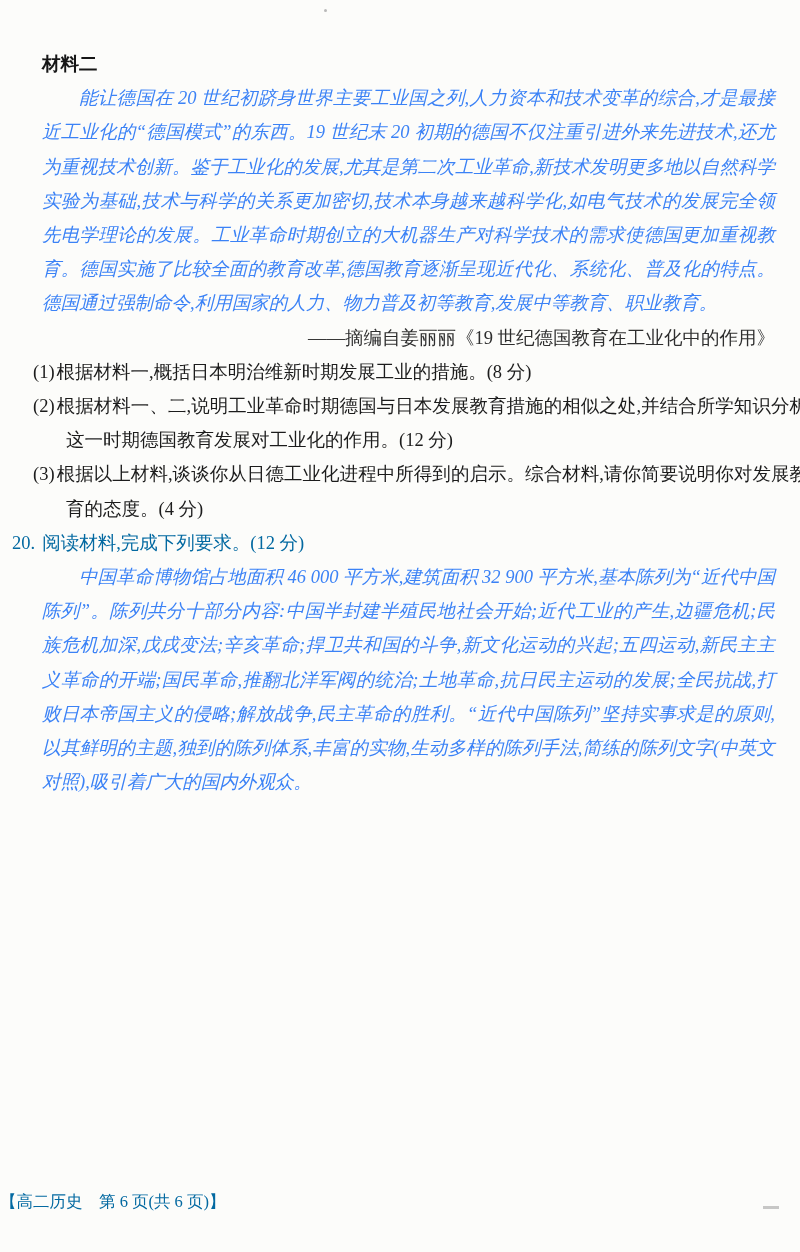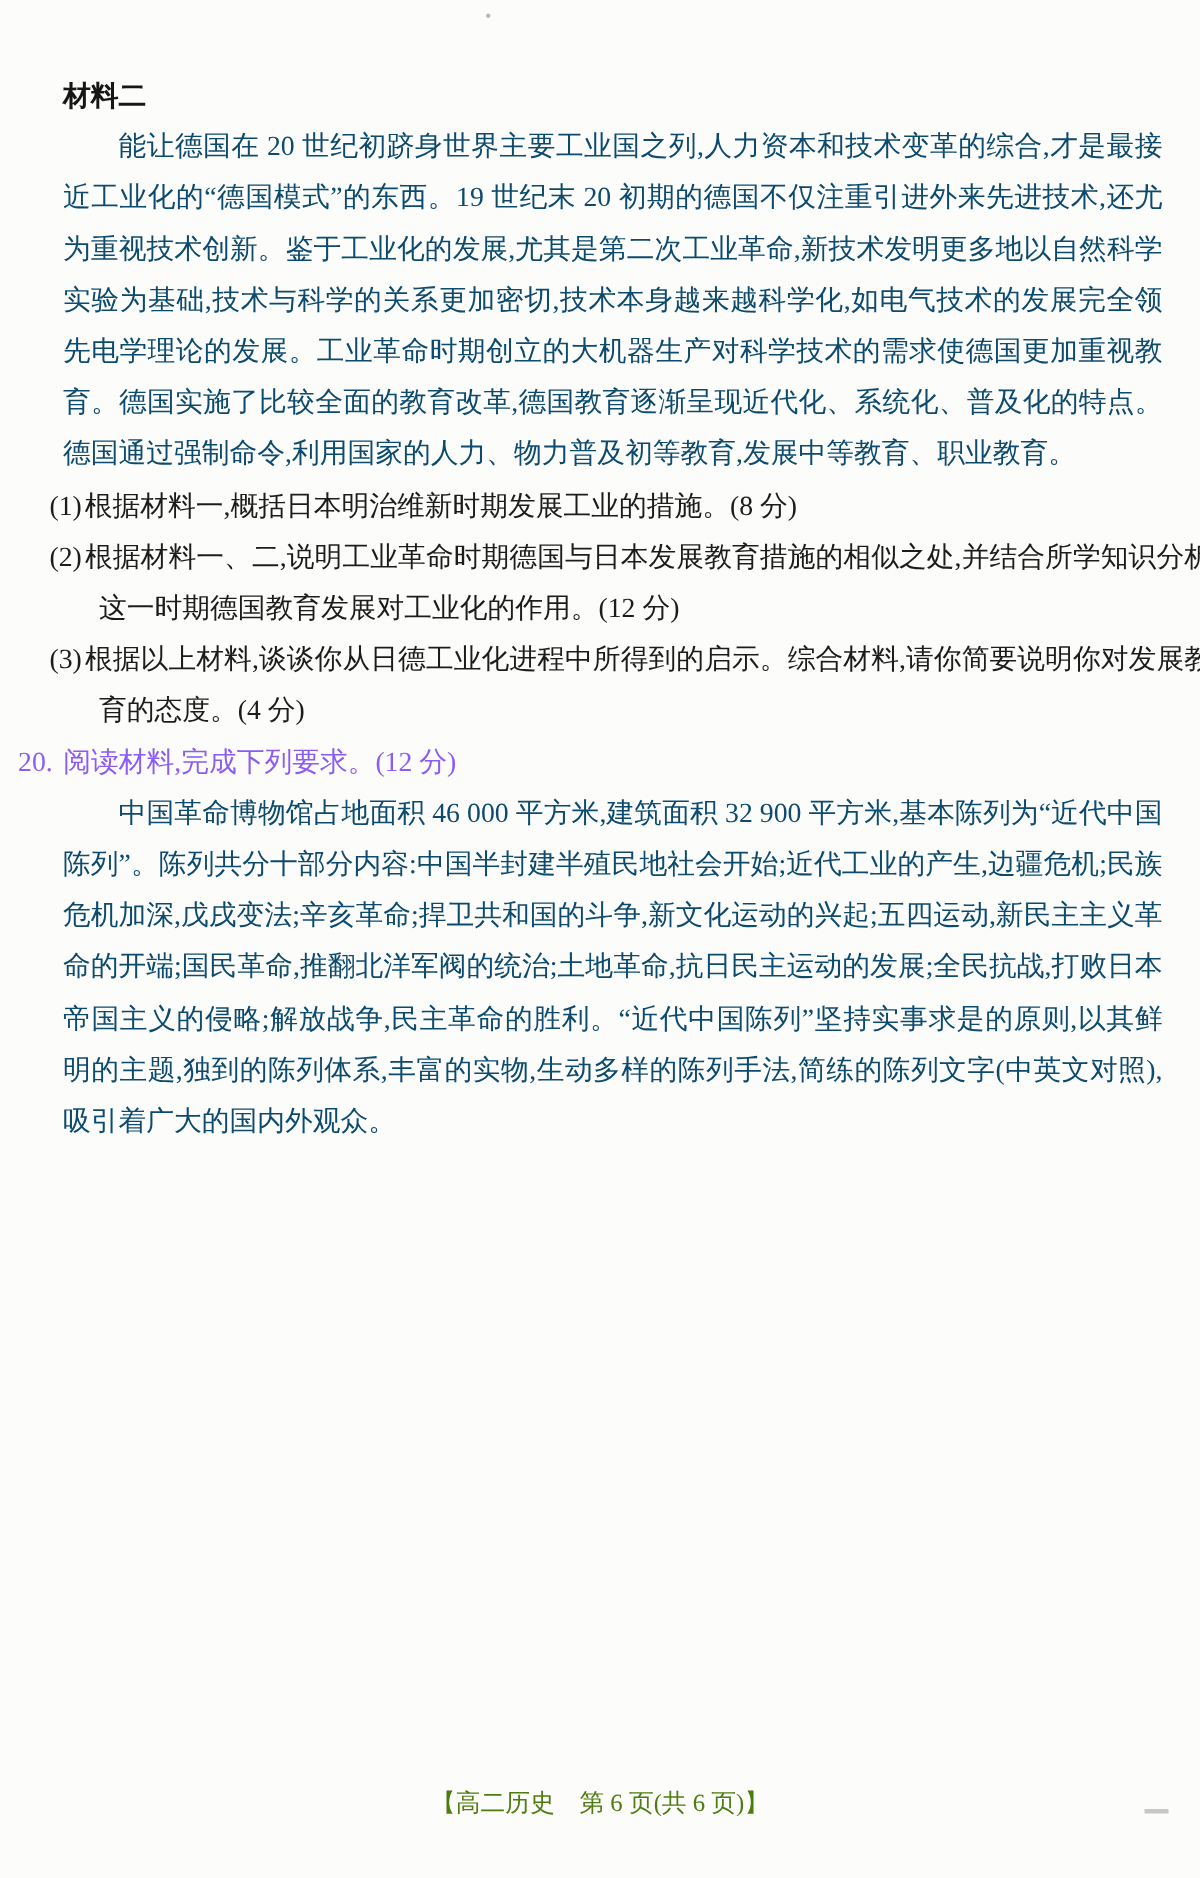--- a/index.html
+++ b/index.html
@@ -23,51 +23,52 @@
     margin-left: 30px;
     font-weight: bold;
     font-family: "Liberation Sans", "DejaVu Sans", sans-serif;
     color: #161616;
   }
   .para {
     margin: 0 0 0 30px;
     width: 733px;
     text-align: justify;
     text-indent: 2em;
-    color: #0c4a6e;
+    color: #3b82f6;
+    font-style: italic;
   }
   .attribution {
     margin-left: 30px;
     width: 733px;
     text-align: right;
     color: #2e2e2e;
   }
   .q-part {
     margin-left: 21px;
     width: 742px;
     padding-left: 33px;
     text-indent: -33px;
     text-align: justify;
     color: #1c1c1c;
   }
   .q-label { margin-right: 2px; }
   .q20-line {
     margin-left: 0;
-    color: #8b5cf6;
+    color: #0369a1;
   }
   .q20-num { margin-right: 7px; }
   .footer {
     position: absolute;
     top: 1186px;
     left: 0;
     width: 800px;
-    text-align: center;
+    text-align: left;
     font-size: 16.5px;
     line-height: 32px;
-    color: #4d7c0f;
+    color: #0369a1;
   }
   .speck-top {
     position: absolute;
     left: 324px;
     top: 9px;
     width: 3px;
     height: 3px;
     border-radius: 50%;
     background: #b9b9b9;
   }
@@ -83,20 +84,21 @@
 </style>
 </head>
 <body>
 
 <div class="page">
 
   <div class="section-heading">材料二</div>
 
   <p class="para">能让德国在 20 世纪初跻身世界主要工业国之列,人力资本和技术变革的综合,才是最接近工业化的“德国模式”的东西。19 世纪末 20 初期的德国不仅注重引进外来先进技术,还尤为重视技术创新。鉴于工业化的发展,尤其是第二次工业革命,新技术发明更多地以自然科学实验为基础,技术与科学的关系更加密切,技术本身越来越科学化,如电气技术的发展完全领先电学理论的发展。工业革命时期创立的大机器生产对科学技术的需求使德国更加重视教育。德国实施了比较全面的教育改革,德国教育逐渐呈现近代化、系统化、普及化的特点。德国通过强制命令,利用国家的人力、物力普及初等教育,发展中等教育、职业教育。</p>
 
+  <div class="attribution">——摘编自姜丽丽《19 世纪德国教育在工业化中的作用》</div>
 
   <div class="q-part">
     <span class="q-label">(1)</span><span>根据材料一,概括日本明治维新时期发展工业的措施。(8 分)</span>
   </div>
 
   <div class="q-part">
     <span class="q-label">(2)</span><span>根据材料一、二,说明工业革命时期德国与日本发展教育措施的相似之处,并结合所学知识分析这一时期德国教育发展对工业化的作用。(12 分)</span>
   </div>
 
   <div class="q-part">

